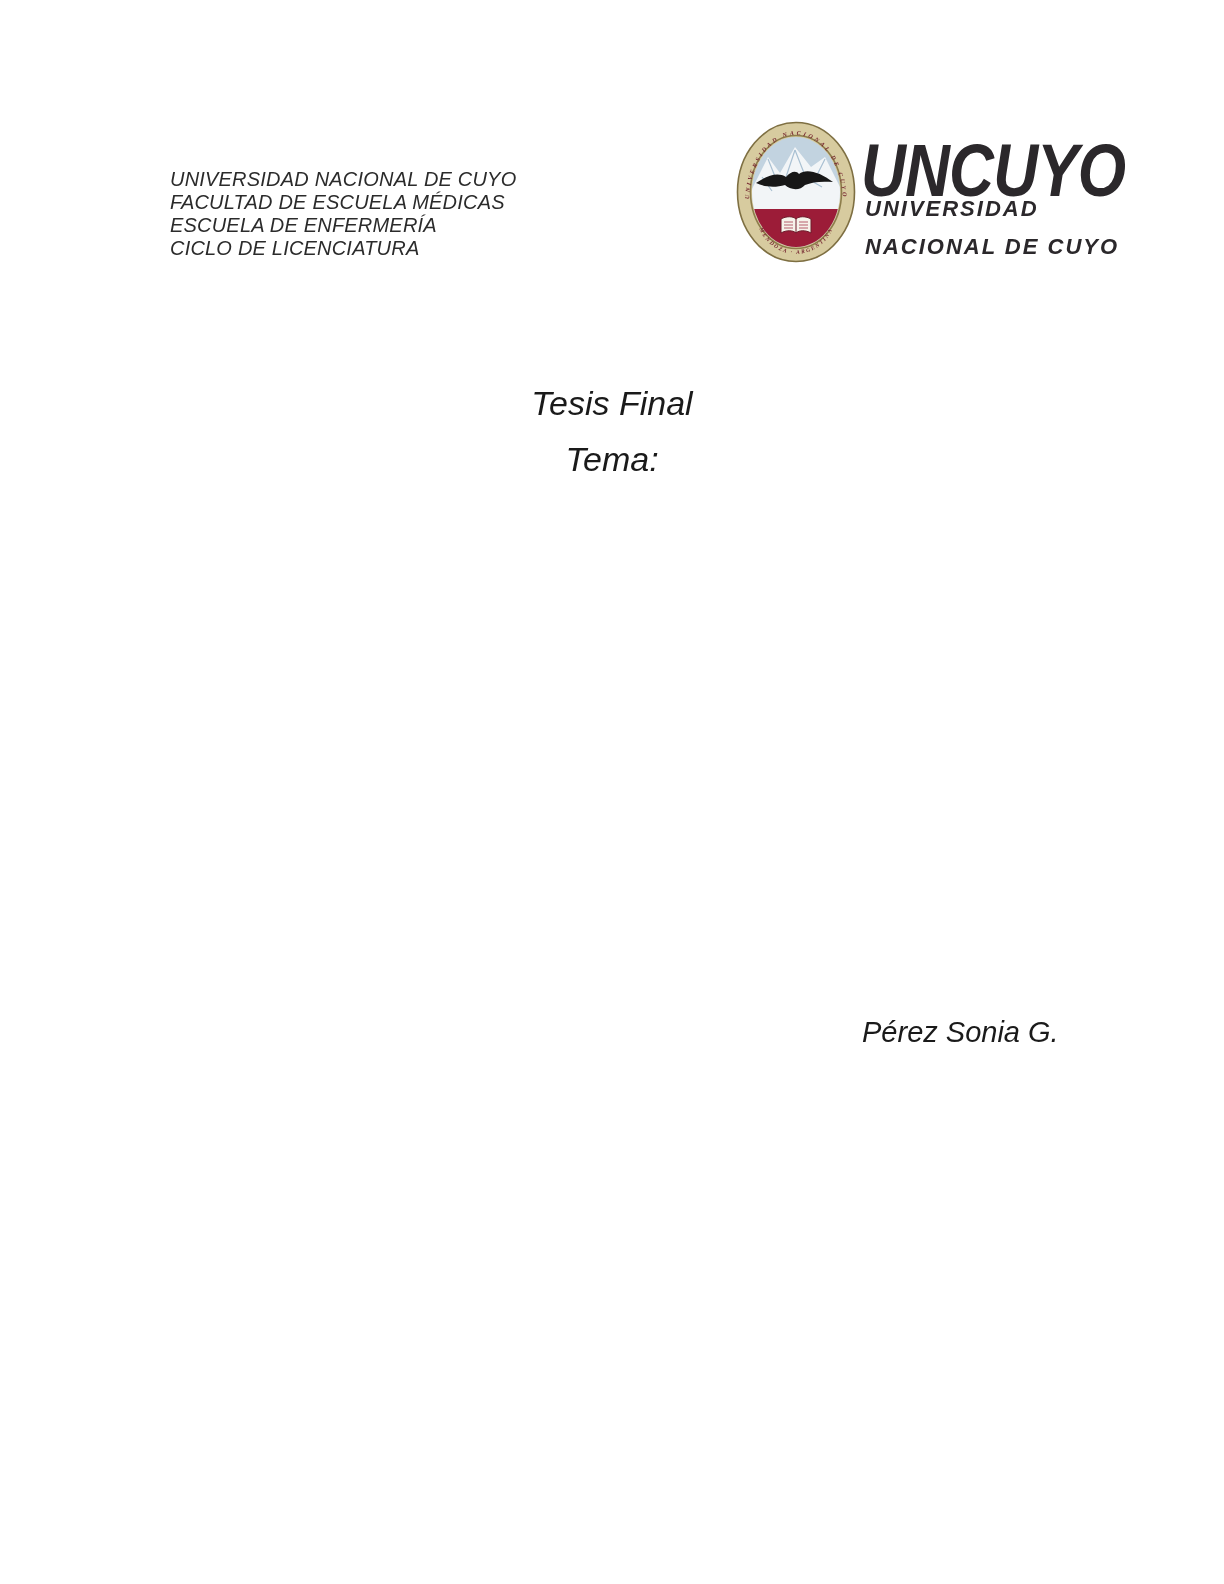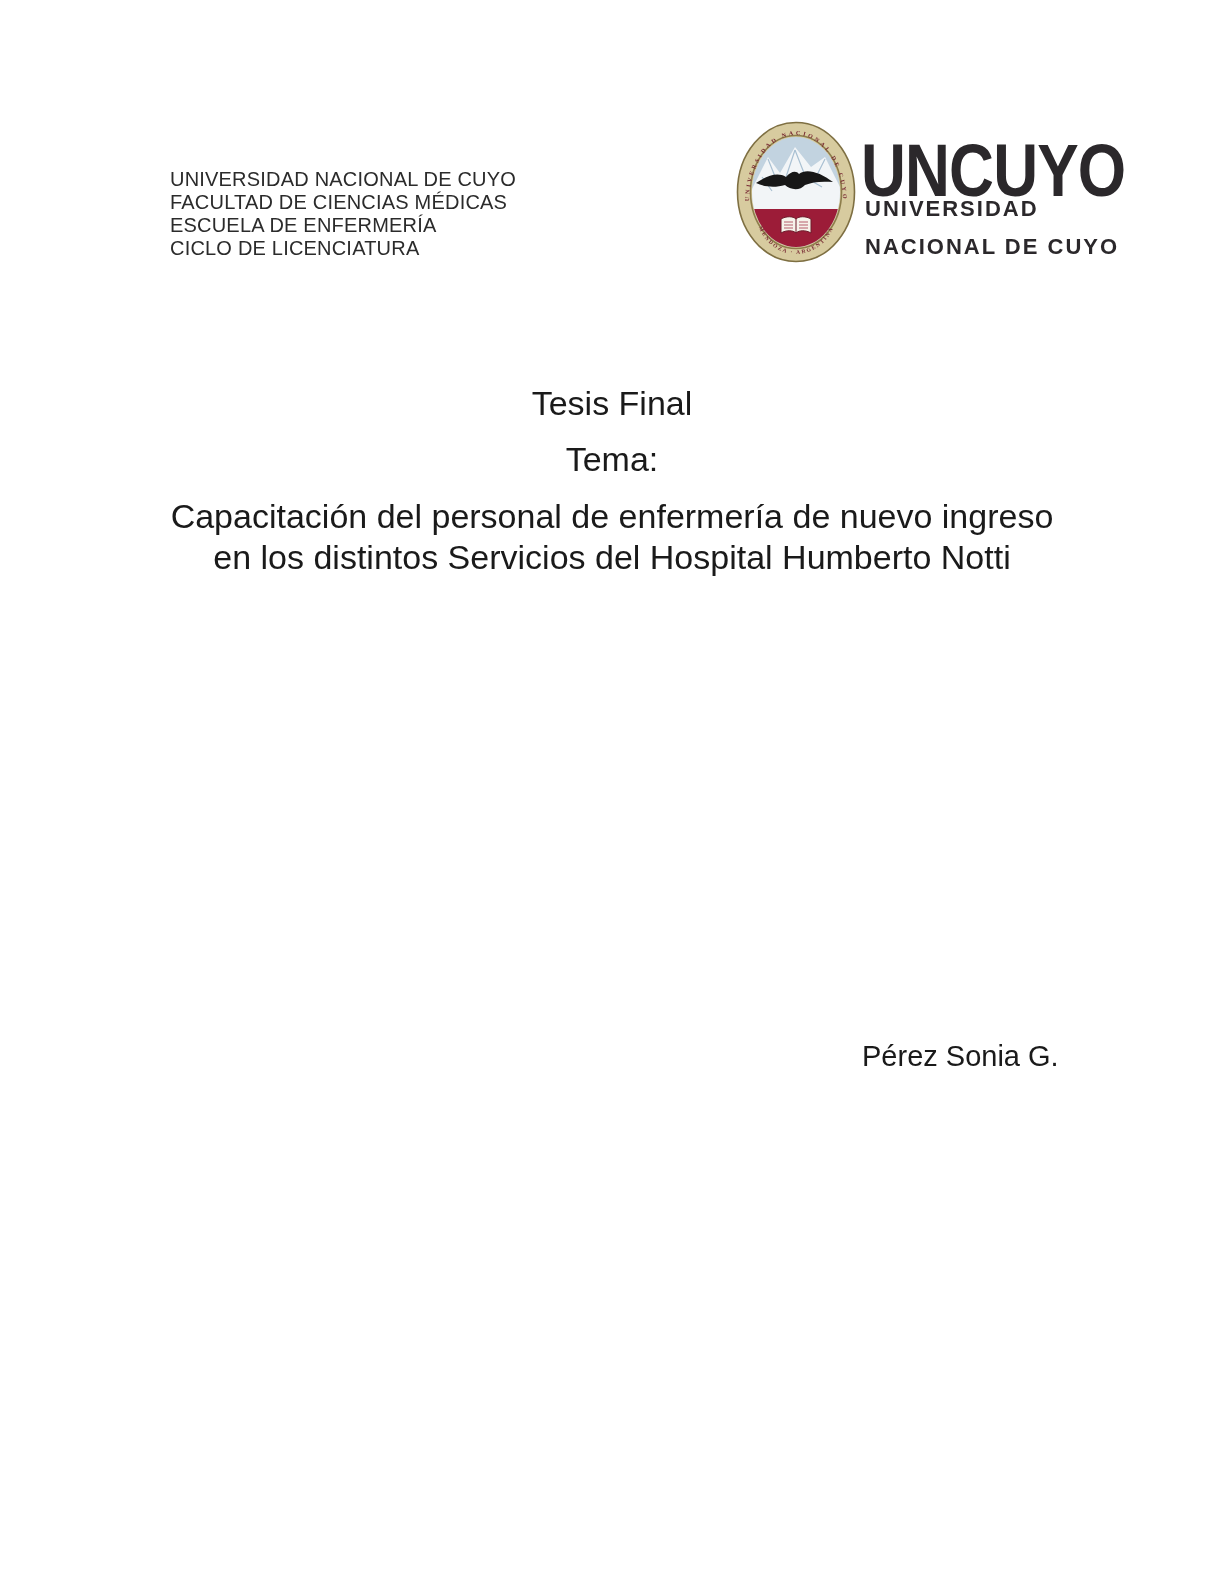--- a/index.html
+++ b/index.html
@@ -1,52 +1,52 @@
 <!DOCTYPE html>
 <html><head>
 <meta charset="utf-8">
 <style>
   html,body{margin:0;padding:0;background:#ffffff;}
   .page{
     position:relative;width:1224px;height:1584px;background:#ffffff;
-    font-family:"Liberation Sans","DejaVu Sans",sans-serif;color:#1c1c1c;overflow:hidden;
+    font-family:"Liberation Sans","DejaVu Sans",sans-serif;color:#1c1c1c;overflow:hidden;font-style:italic;
   }
   
   .letterhead-lines{
     position:absolute;left:170px;top:168px;
     font-size:20px;line-height:23px;letter-spacing:.2px;color:#2b2b2b;white-space:nowrap;
   }
   
   .seal{position:absolute;left:736px;top:121px;width:120px;height:142px;}
   .acronym{
     position:absolute;left:861px;top:134px;font-size:74px;font-weight:700;line-height:1;
     letter-spacing:-1px;color:#2b282b;transform:scaleX(.84);transform-origin:left top;white-space:nowrap;
   }
   .wm{position:absolute;left:865px;font-size:22px;font-weight:600;letter-spacing:2px;
       line-height:1;color:#2b282b;white-space:nowrap;}
   .wm-1{top:198px;}
   .wm-2{top:236px;}
   
   .doc-type{position:absolute;left:0;width:100%;top:384px;text-align:center;font-size:34px;color:#1a1a1a;}
   .topic-label{position:absolute;left:0;width:100%;top:431px;text-align:center;font-size:34px;color:#1a1a1a;margin-top:9px;}
   .title-block{position:absolute;left:0;width:100%;top:496px;text-align:center;font-size:34px;line-height:41px;color:#1a1a1a;}
-  .author{position:absolute;left:862px;top:1040px;font-size:29px;color:#1a1a1a;white-space:nowrap;}
+  .author{position:absolute;left:862px;top:1016px;font-size:29px;color:#1a1a1a;white-space:nowrap;}
   .place-date{position:absolute;left:0;width:100%;top:1181px;text-align:center;font-size:29px;color:#1a1a1a;}
   .ring-text{font-family:"Liberation Serif","DejaVu Serif",serif;font-weight:700;fill:#772832;}
   .ring-text-top{font-size:6px;letter-spacing:2.6px;}
   .ring-text-bottom{font-size:5.5px;letter-spacing:1.6px;}
 </style>
 </head>
 <body>
 
 <div class="page">
 
   <div class="letterhead-lines">
     <div>UNIVERSIDAD NACIONAL DE CUYO</div>
-    <div>FACULTAD DE CIENCIAS MÉDICAS</div>
+    <div>FACULTAD DE ESCUELA MÉDICAS</div>
     <div>ESCUELA DE ENFERMERÍA</div>
     <div>CICLO DE LICENCIATURA</div>
   </div>
 
   <svg class="seal" viewBox="0 0 120 142" xmlns="http://www.w3.org/2000/svg" aria-hidden="true">
     <defs>
       <clipPath id="sealClip">
           <ellipse cx="60" cy="71" rx="44" ry="55"></ellipse>
         </clipPath>
       <path id="arcTop" d="M 13 82 A 47 68 0 1 1 107 82" fill="none"></path>
@@ -79,19 +79,15 @@
       <textPath href="#arcBot" startOffset="50%">MENDOZA · ARGENTINA</textPath>
     </text>
   </svg>
 
   <div class="acronym">UNCUYO</div>
   <div class="wm wm-1">UNIVERSIDAD</div>
   <div class="wm wm-2">NACIONAL DE CUYO</div>
 
   <div class="doc-type">Tesis Final</div>
   <div class="topic-label">Tema:</div>
-  <div class="title-block">
-    <div>Capacitación del personal de enfermería de nuevo ingreso</div>
-    <div>en los distintos Servicios del Hospital Humberto Notti</div>
-  </div>
   <div class="author">Pérez Sonia G.</div>
 
 </div>
 
 </body></html>

